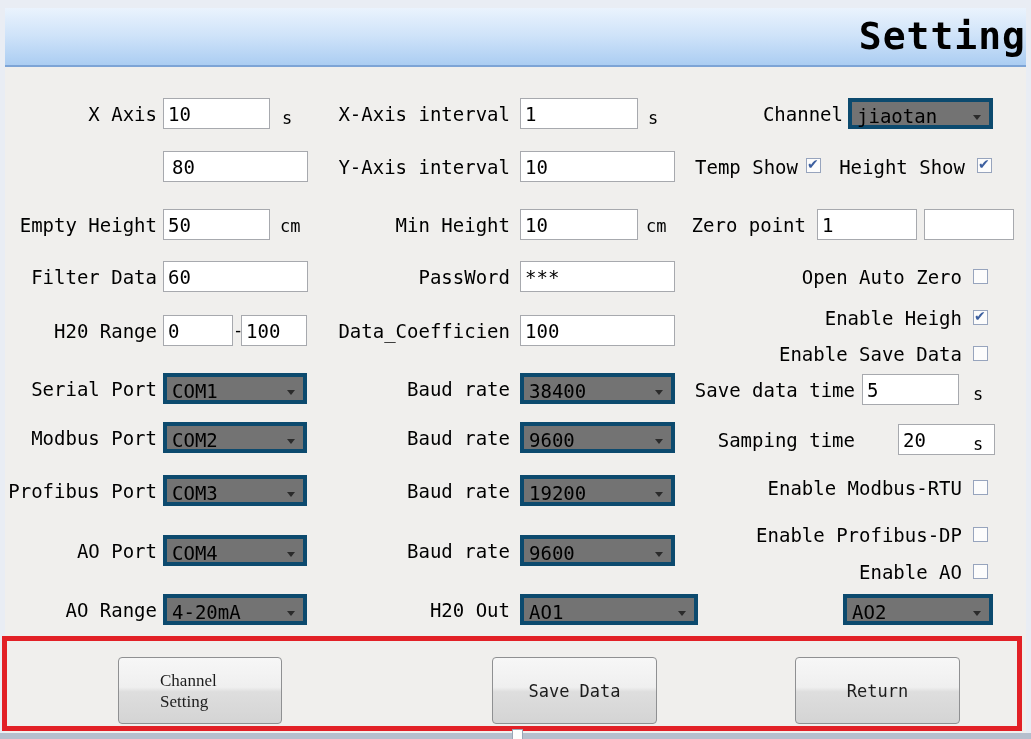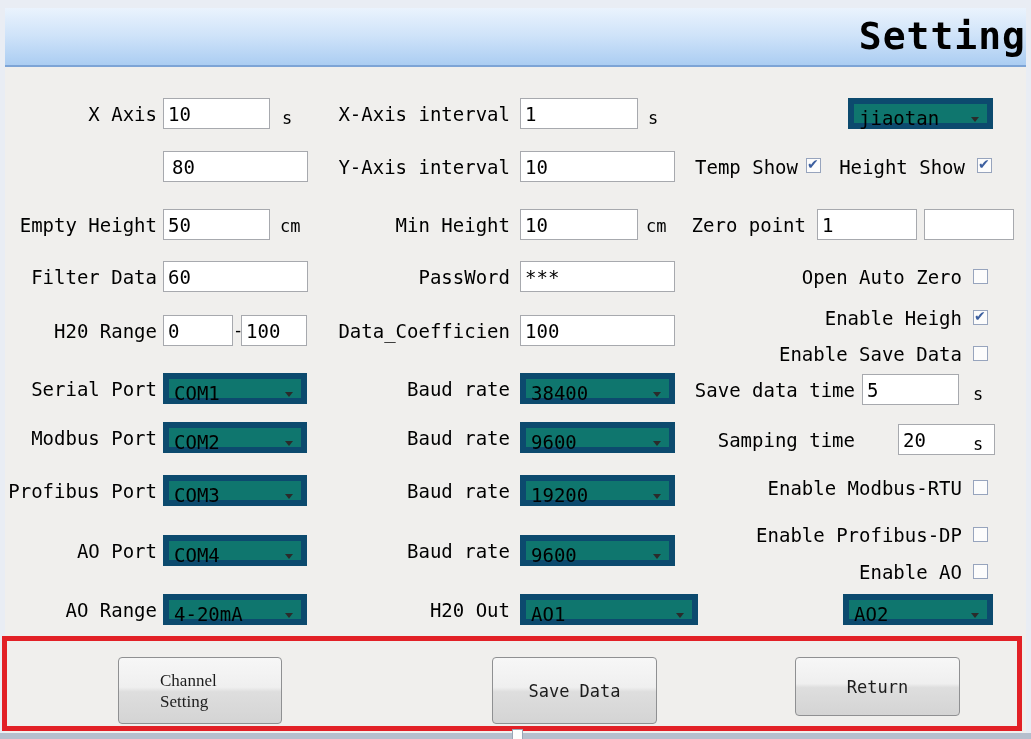--- a/index.html
+++ b/index.html
@@ -9,22 +9,22 @@
   #titlebar{position:absolute;left:5px;top:8px;width:1021px;height:57px;
     background:linear-gradient(to bottom,#eaf3fd 0%,#cfe3f9 48%,#abcdf2 100%);
     border-bottom:2px solid #7da4d6;}
   #title{position:absolute;left:0;top:6px;width:100%;text-align:right;
     font-size:38px;font-weight:bold;color:#000;letter-spacing:1px;}
   .lbl{position:absolute;font-size:19px;line-height:24px;color:#000;
     text-align:right;white-space:nowrap;}
   .sfx{position:absolute;font-size:17px;line-height:22px;color:#000;white-space:nowrap;}
   .txt{position:absolute;box-sizing:border-box;height:31px;border:1px solid #a7a9ae;
     background:#fff;font-family:inherit;font-size:19px;color:#000;padding:0 4px;outline:none;}
-  .sel{position:absolute;box-sizing:border-box;height:31px;border:6px solid #0c4a6e;
-    background:#0f766e;font-size:19px;line-height:29px;padding-left:5px;cursor:default;}
+  .sel{position:absolute;box-sizing:border-box;height:31px;border:4px solid #0c4a6e;
+    background:#737373;font-size:19px;line-height:29px;padding-left:5px;cursor:default;}
   .sel .arrow{position:absolute;right:8px;top:13px;width:0;height:0;
     border-left:4px solid transparent;border-right:4px solid transparent;
     border-top:5px solid #2b2b2b;}
   .cb{position:absolute;appearance:none;-webkit-appearance:none;width:15px;height:15px;
     margin:0;border:1px solid #97a4bd;background:#fcfcfc;cursor:default;}
   .cb:checked::after{content:"\2714";position:absolute;left:0px;top:-3px;
     font-size:14px;color:#3c5f9f;}
   #red-panel{position:absolute;left:2px;top:636px;width:1020px;height:95px;
     box-sizing:border-box;border:5px solid #e22026;background:#f0efed;}
   .btn{position:absolute;box-sizing:border-box;border:1px solid #8f9092;border-radius:4px;
@@ -49,20 +49,21 @@
   </div>
 
   <span class="lbl" style="left:0;top:102px;width:157px">X Axis</span>
   <input class="txt" style="left: 163px; top: 98px; width: 107px;" value="10">
   <span class="sfx" style="left:282px;top:107px">s</span>
 
   <span class="lbl" style="left:330px;top:102px;width:180px">X-Axis interval</span>
   <input class="txt" style="left: 520px; top: 98px; width: 118px;" value="1">
   <span class="sfx" style="left:648px;top:107px">s</span>
 
+  <span class="lbl" style="left:700px;top:102px;width:143px">Channel</span>
   <div class="sel" style="left:848px;top:98px;width:145px">
     <span>jiaotan</span>
     <span class="arrow"></span>
   </div>
 
   <input class="txt" style="left: 163px; top: 151px; width: 145px; padding-left: 8px;" value="80">
 
   <span class="lbl" style="left:330px;top:155px;width:180px">Y-Axis interval</span>
   <input class="txt" style="left: 520px; top: 151px; width: 155px;" value="10">
 
@@ -176,20 +177,20 @@
     <span class="arrow"></span>
   </div>
 
   <div id="red-panel"></div>
   <button class="btn" style="left:118px;top:657px;width:164px;height:67px">
     <span class="btn-wrap">Channel Setting</span>
   </button>
   <button class="btn" style="left:492px;top:657px;width:165px;height:67px">
     <span>Save Data</span>
   </button>
-  <button class="btn" style="left:795px;top:657px;width:165px;height:59px">
+  <button class="btn" style="left:795px;top:657px;width:165px;height:67px">
     <span>Return</span>
   </button>
 
   <div id="bottom-strip"></div>
   <div id="notch"></div>
 
 </div>
 
 </body></html>

